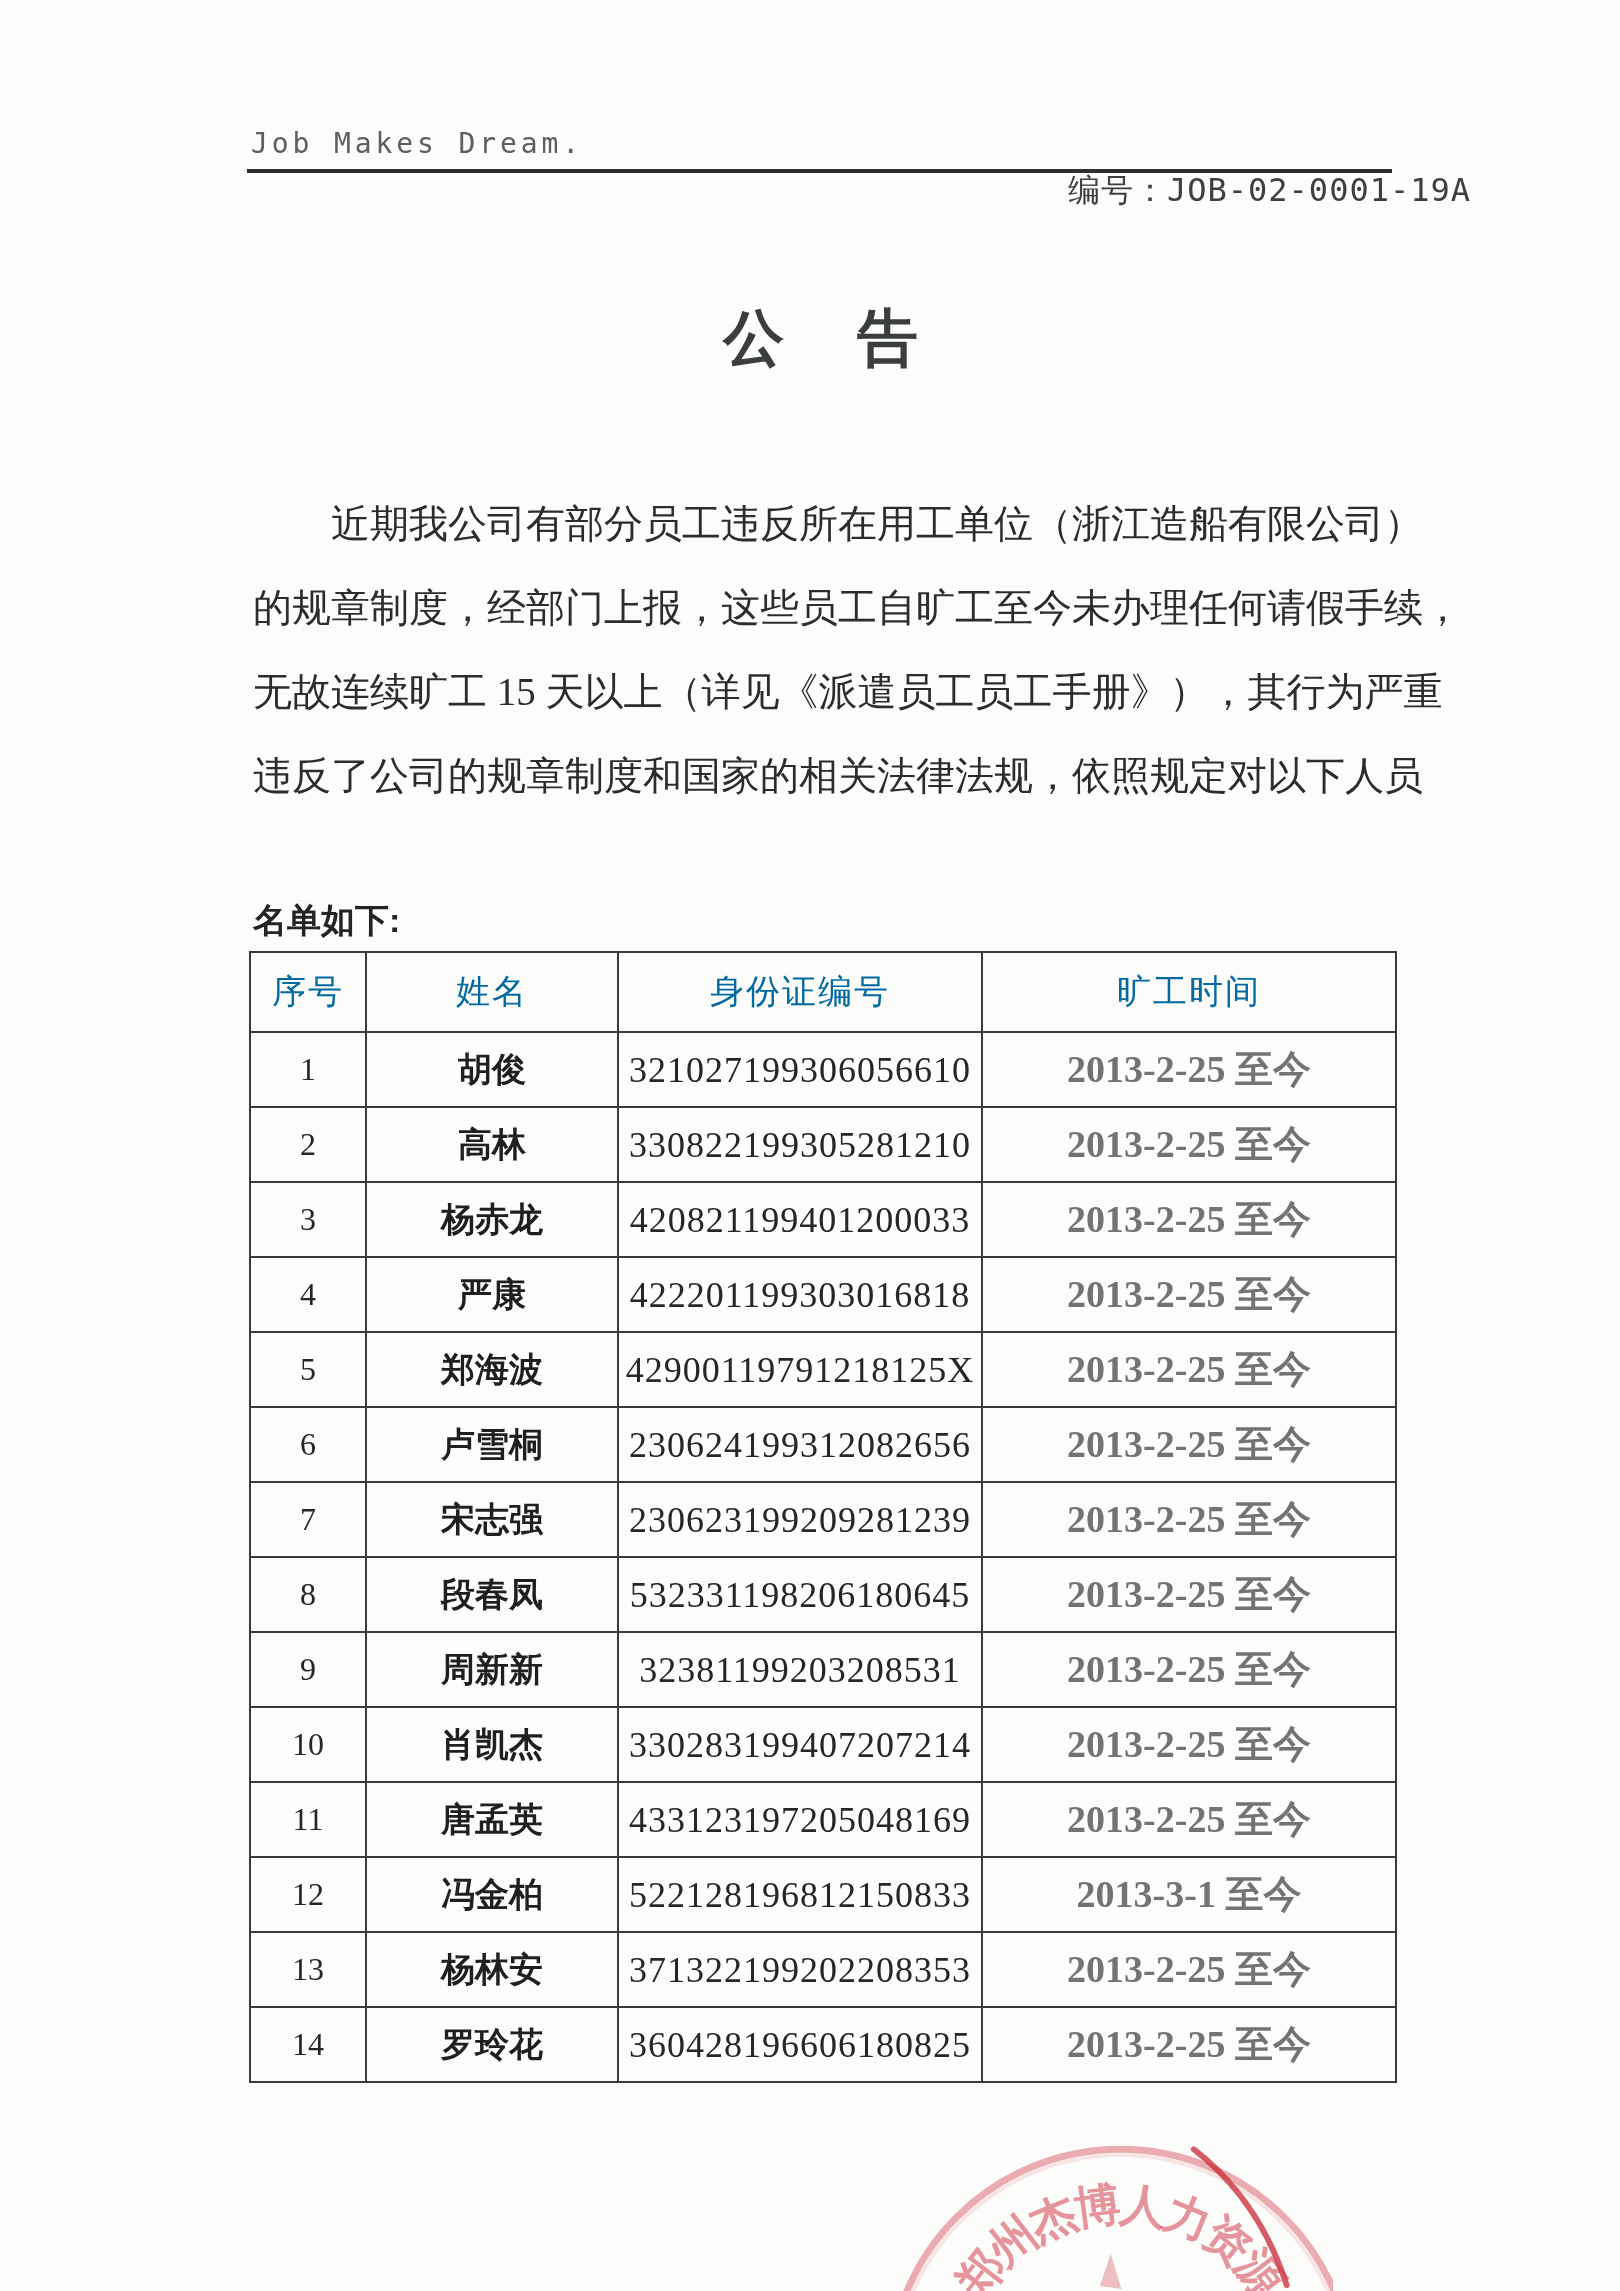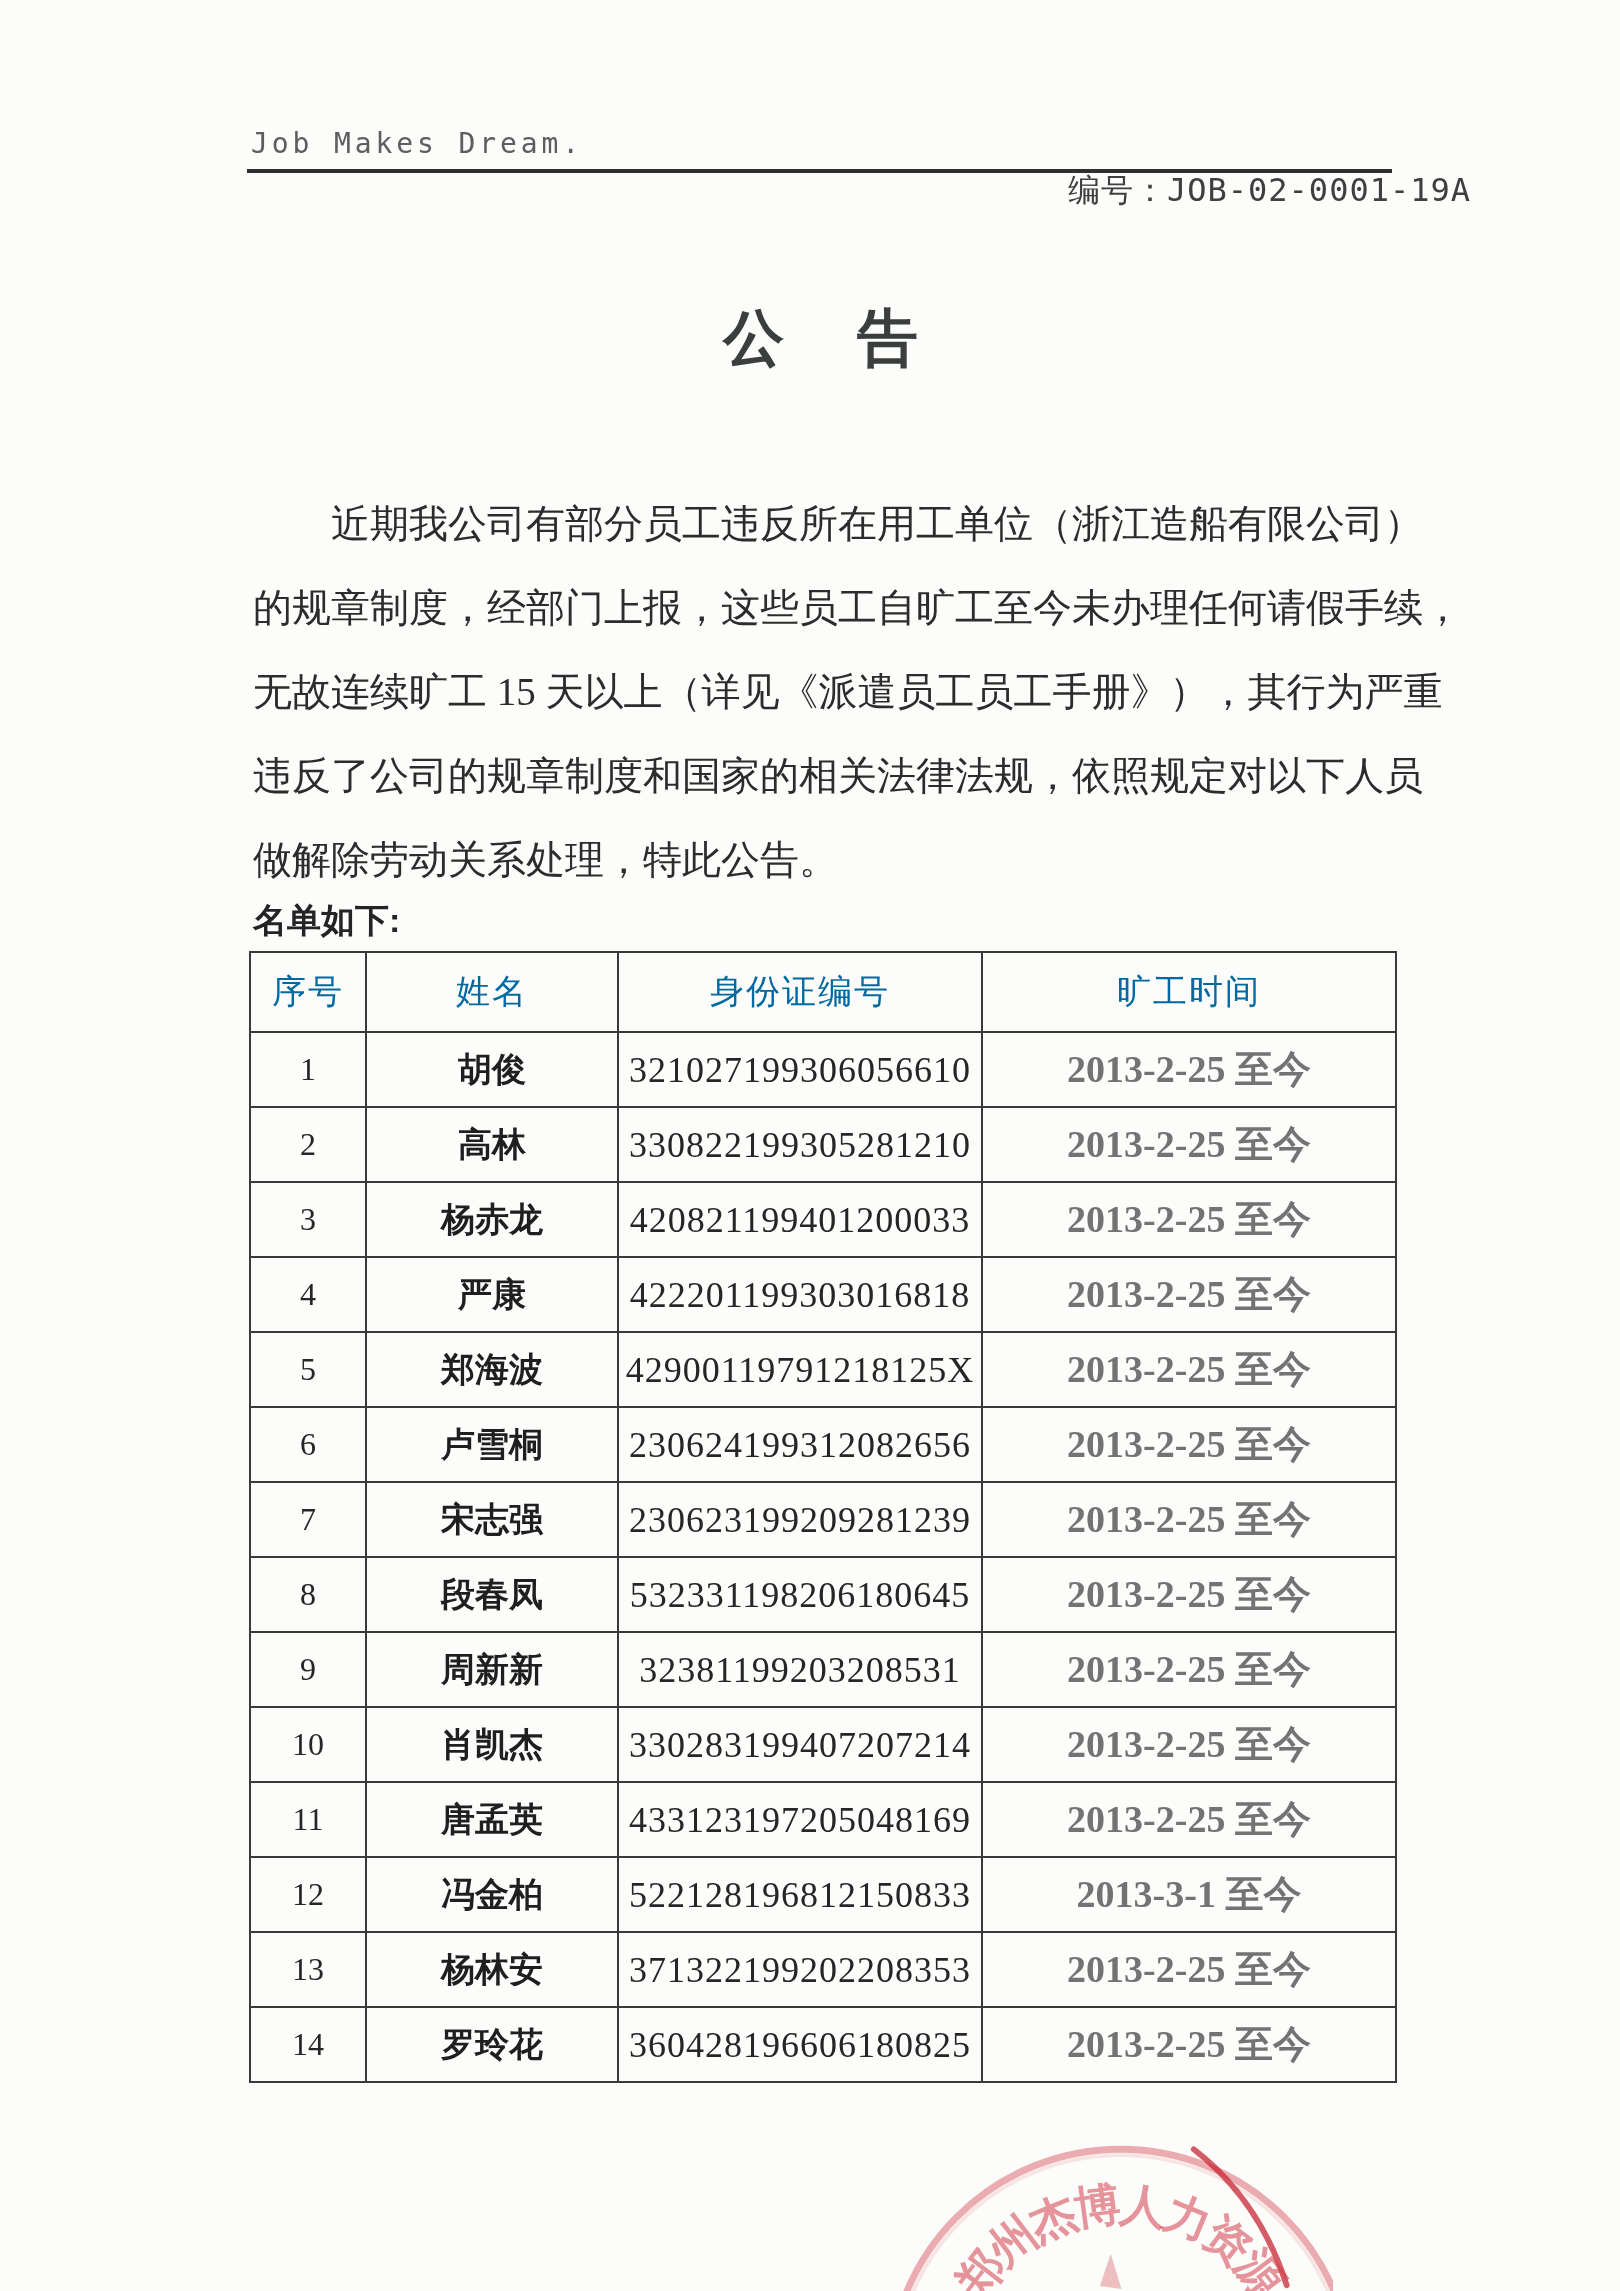--- a/index.html
+++ b/index.html
@@ -76,21 +76,20 @@
   <div class="doc-number">编号：JOB-02-0001-19A</div>
   <div class="header-rule"></div>
 
   <div class="title">公　告</div>
 
   <div class="body-text">
     <div class="body-line indent">近期我公司有部分员工违反所在用工单位（浙江造船有限公司）</div>
     <div class="body-line">的规章制度，经部门上报，这些员工自旷工至今未办理任何请假手续，</div>
     <div class="body-line">无故连续旷工 15 天以上（详见《派遣员工员工手册》），其行为严重</div>
     <div class="body-line">违反了公司的规章制度和国家的相关法律法规，依照规定对以下人员</div>
-    <div class="body-line">做解除劳动关系处理，特此公告。</div>
   </div>
 
   <div class="list-label">名单如下:</div>
 
   <table class="roster">
     <colgroup>
       <col class="w0">
         <col class="w1">
         <col class="w2">
         <col class="w3">

